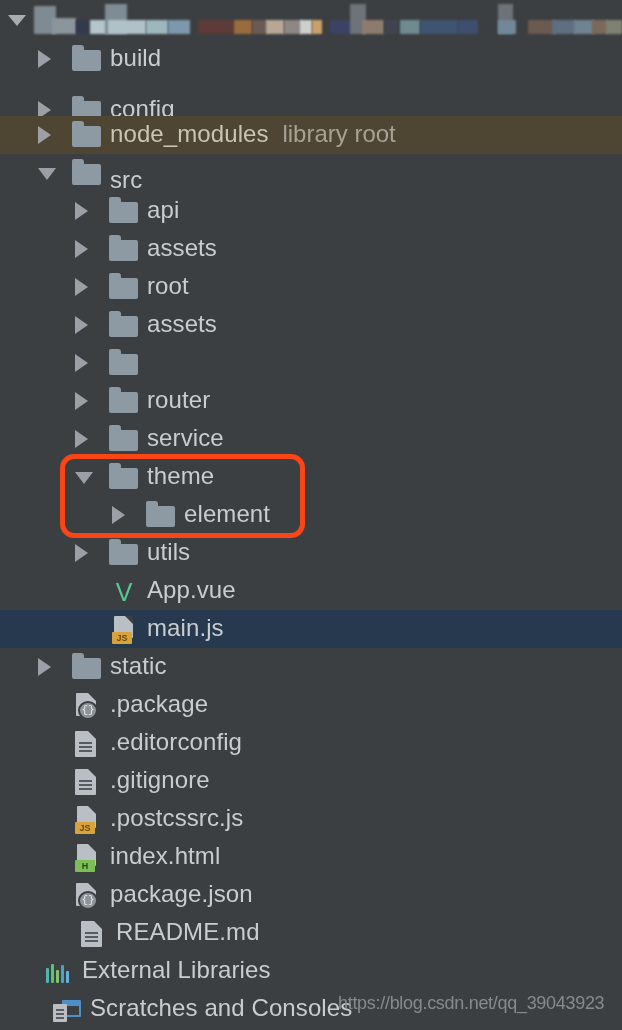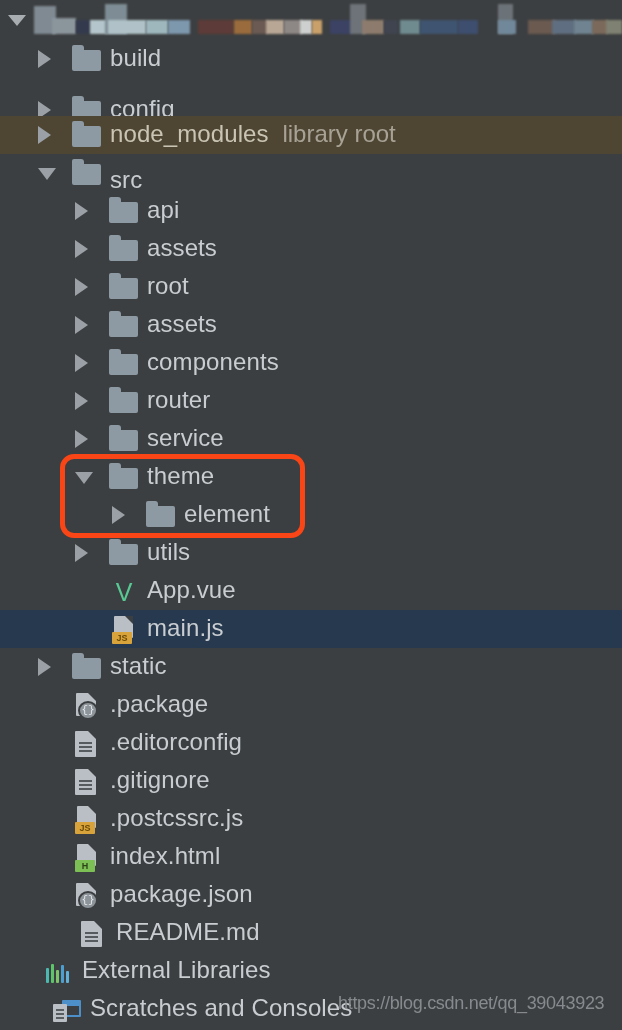--- a/index.html
+++ b/index.html
@@ -407,21 +407,20 @@
              </div>
            </div>
       <div class="row" style="position:absolute;left:0;top:344px">
              <div style="position:absolute;left:75px;top:0;height:38px;width:547px">
                <div class="arrow" style="left:0px;top:10px"></div>
                <span style="position:absolute;left:34px;top:6px">
             <span class="icon">
               <span class="folder"></span>
             </span>
           </span>
-               <span class="label" style="left:72px;top:4px">components</span>
 
              </div>
            </div>
       <div class="row" style="position:absolute;left:0;top:382px">
              <div style="position:absolute;left:75px;top:0;height:38px;width:547px">
                <div class="arrow" style="left:0px;top:10px"></div>
                <span style="position:absolute;left:34px;top:6px">
             <span class="icon">
               <span class="folder"></span>
             </span>

